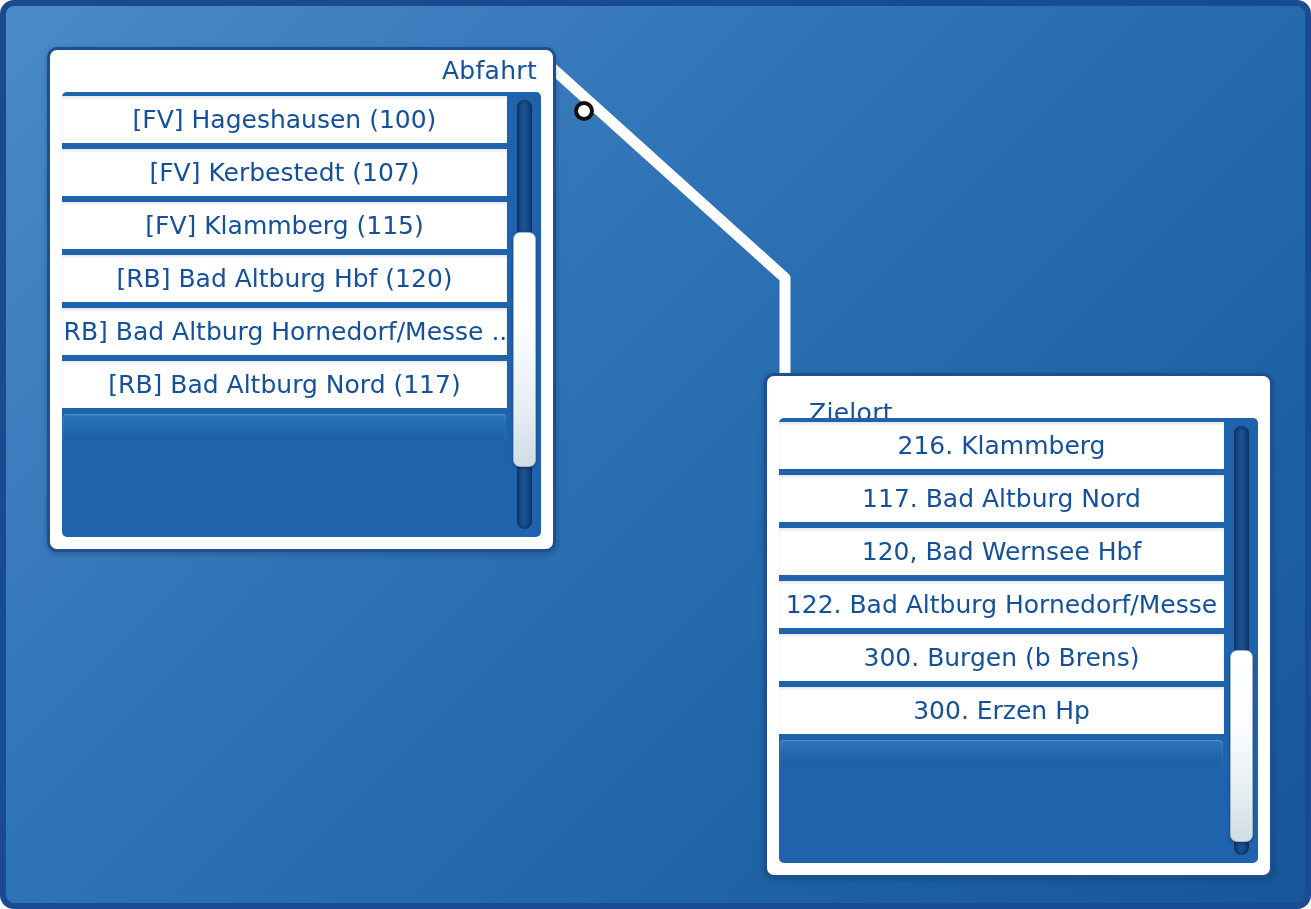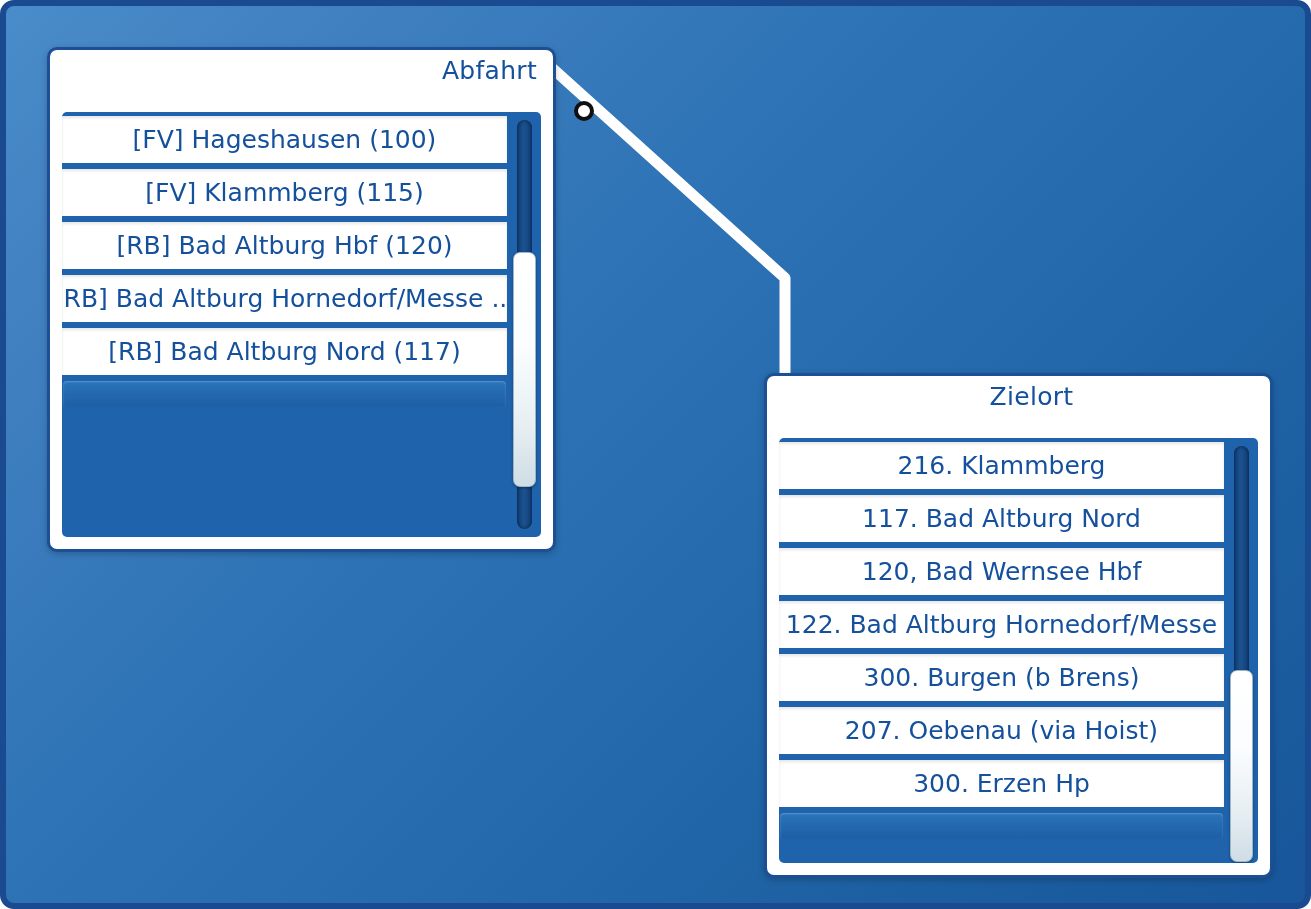--- a/index.html
+++ b/index.html
@@ -58,21 +58,21 @@
   .panel-header {
     position: relative;
     height: 40px;
     box-sizing: border-box;
     display: flex;
     align-items: center;
     padding: 0 16px;
   }
 
   #panel-departure .panel-header { justify-content: flex-end; }
-  #panel-destination .panel-header { justify-content: center; }
+  #panel-destination .panel-header { justify-content: flex-start; margin-top: 16px; }
 
   .panel-title {
     font-size: 25px;
     color: #14509c;
     letter-spacing: 0.3px;
     white-space: nowrap;
     line-height: 1;
   }
 
   
@@ -93,21 +93,20 @@
     position: absolute;
     left: 12px;
     right: 12px;
     top: 42px;
     bottom: 12px;
     background: #1f63ad;
     border-radius: 5px;
     box-sizing: border-box;
     overflow: hidden;
     display: flex;
-    margin-top: 20px;
   }
 
   .list-body {
     flex: 1 1 auto;
     position: relative;
     padding-top: 4px;
     overflow: hidden;
   }
 
   .list-row {
@@ -185,20 +184,21 @@
   </svg>
 
   <div id="panel-departure" class="panel">
     <div class="panel-header">
       <span class="panel-title">Abfahrt</span>
     </div>
 
     <div class="list-frame">
       <div class="list-body">
         <div class="list-row">[FV] Hageshausen (100)</div>
+        <div class="list-row">[FV] Kerbestedt (107)</div>
         <div class="list-row">[FV] Klammberg (115)</div>
         <div class="list-row">[RB] Bad Altburg Hbf (120)</div>
         <div class="list-row">[RB] Bad Altburg Hornedorf/Messe ...</div>
         <div class="list-row">[RB] Bad Altburg Nord (117)</div>
         <div class="list-tail"></div>
       </div>
 
       <div class="scrollbar">
         <div class="scroll-track"></div>
         <div id="thumb-departure" class="scroll-thumb"></div>
@@ -213,21 +213,20 @@
       <span class="panel-title" style="margin-left:26px;">Zielort</span>
     </div>
 
     <div class="list-frame">
       <div class="list-body">
         <div class="list-row">216. Klammberg</div>
         <div class="list-row">117. Bad Altburg Nord</div>
         <div class="list-row">120, Bad Wernsee Hbf</div>
         <div class="list-row">122. Bad Altburg Hornedorf/Messe</div>
         <div class="list-row">300. Burgen (b Brens)</div>
-        <div class="list-row">207. Oebenau (via Hoist)</div>
         <div class="list-row">300. Erzen Hp</div>
         <div class="list-tail"></div>
       </div>
 
       <div class="scrollbar">
         <div class="scroll-track"></div>
         <div id="thumb-destination" class="scroll-thumb"></div>
       </div>
     </div>
 

